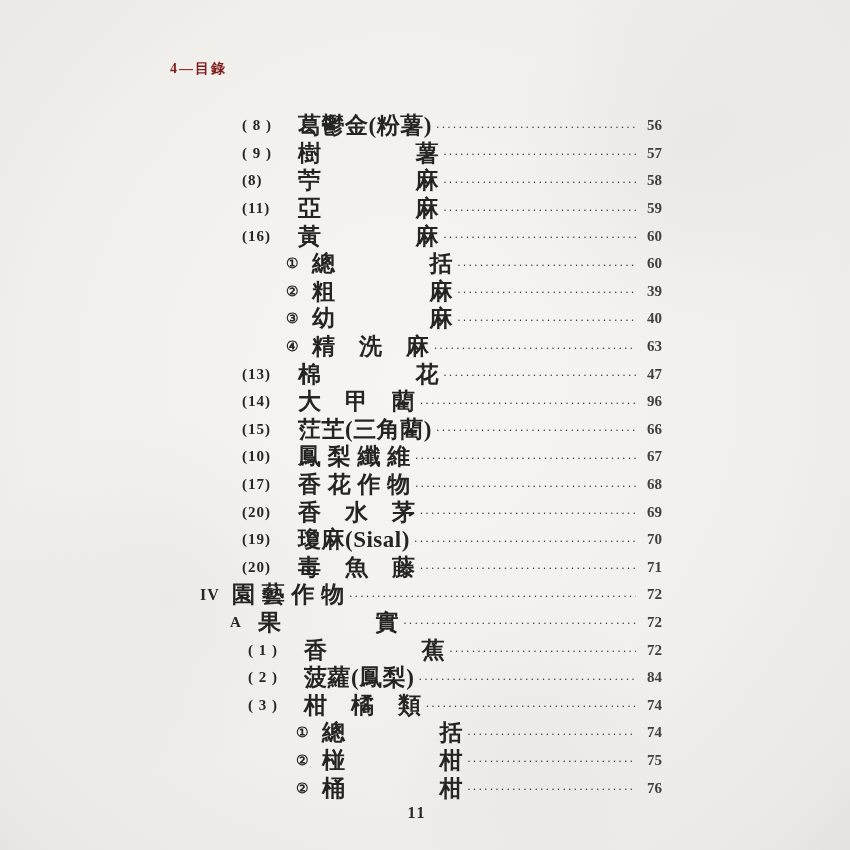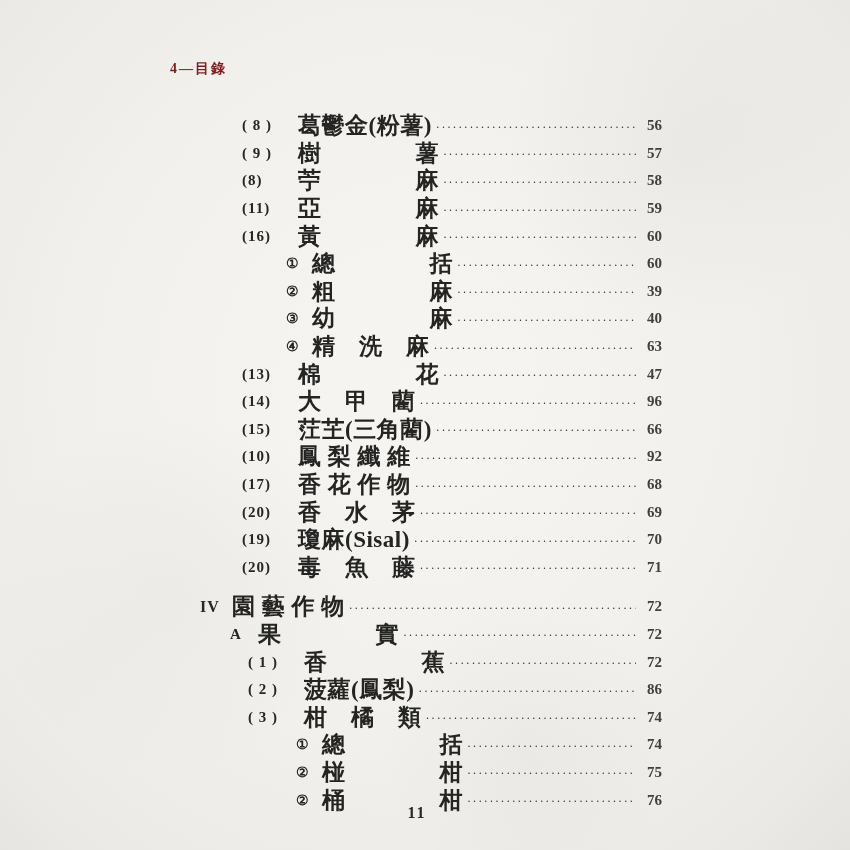--- a/index.html
+++ b/index.html
@@ -77,21 +77,21 @@
   .page-num {
     flex: 0 0 auto;
     width: 26px;
     text-align: right;
     font-size: 15px;
     font-weight: 700;
     color: #404040;
   }
 
   
-  .row.section      { padding-left: 0; margin-top: 12px;    }
+  .row.section      { padding-left: 0;    }
   .row.subsection   { padding-left: 30px; }
   .row.item         { padding-left: 42px; }
   .row.item2        { padding-left: 48px; }
   .row.sub          { padding-left: 86px; }
   .row.sub2         { padding-left: 96px; }
 
   .row.section .num     { width: 32px; font-size: 16px; font-weight: 700; }
   .row.subsection .num  { width: 28px; font-size: 15px; font-weight: 700; }
   .row.item .num        { width: 56px; }
   .row.item2 .num       { width: 56px; }
@@ -187,21 +187,21 @@
     <div class="row item">
       <span class="num">(15)</span>
       <span class="title">茳芏(三角藺)</span>
       <span class="dots">··············································································································</span>
       <span class="page-num">66</span>
     </div>
     <div class="row item">
       <span class="num">(10)</span>
       <span class="title">鳳 梨 纖 維</span>
       <span class="dots">··············································································································</span>
-      <span class="page-num">92</span>
+      <span class="page-num">67</span>
     </div>
     <div class="row item">
       <span class="num">(17)</span>
       <span class="title">香 花 作 物</span>
       <span class="dots">··············································································································</span>
       <span class="page-num">68</span>
     </div>
     <div class="row item">
       <span class="num">(20)</span>
       <span class="title">香　水　茅</span>
@@ -235,21 +235,21 @@
     <div class="row item2">
       <span class="num">( 1 )</span>
       <span class="title">香　　　　蕉</span>
       <span class="dots">··············································································································</span>
       <span class="page-num">72</span>
     </div>
     <div class="row item2">
       <span class="num">( 2 )</span>
       <span class="title">菠蘿(鳳梨)</span>
       <span class="dots">··············································································································</span>
-      <span class="page-num">86</span>
+      <span class="page-num">84</span>
     </div>
     <div class="row item2">
       <span class="num">( 3 )</span>
       <span class="title">柑　橘　類</span>
       <span class="dots">··············································································································</span>
       <span class="page-num">74</span>
     </div>
     <div class="row sub2">
       <span class="num">①</span>
       <span class="title">總　　　　括</span>

